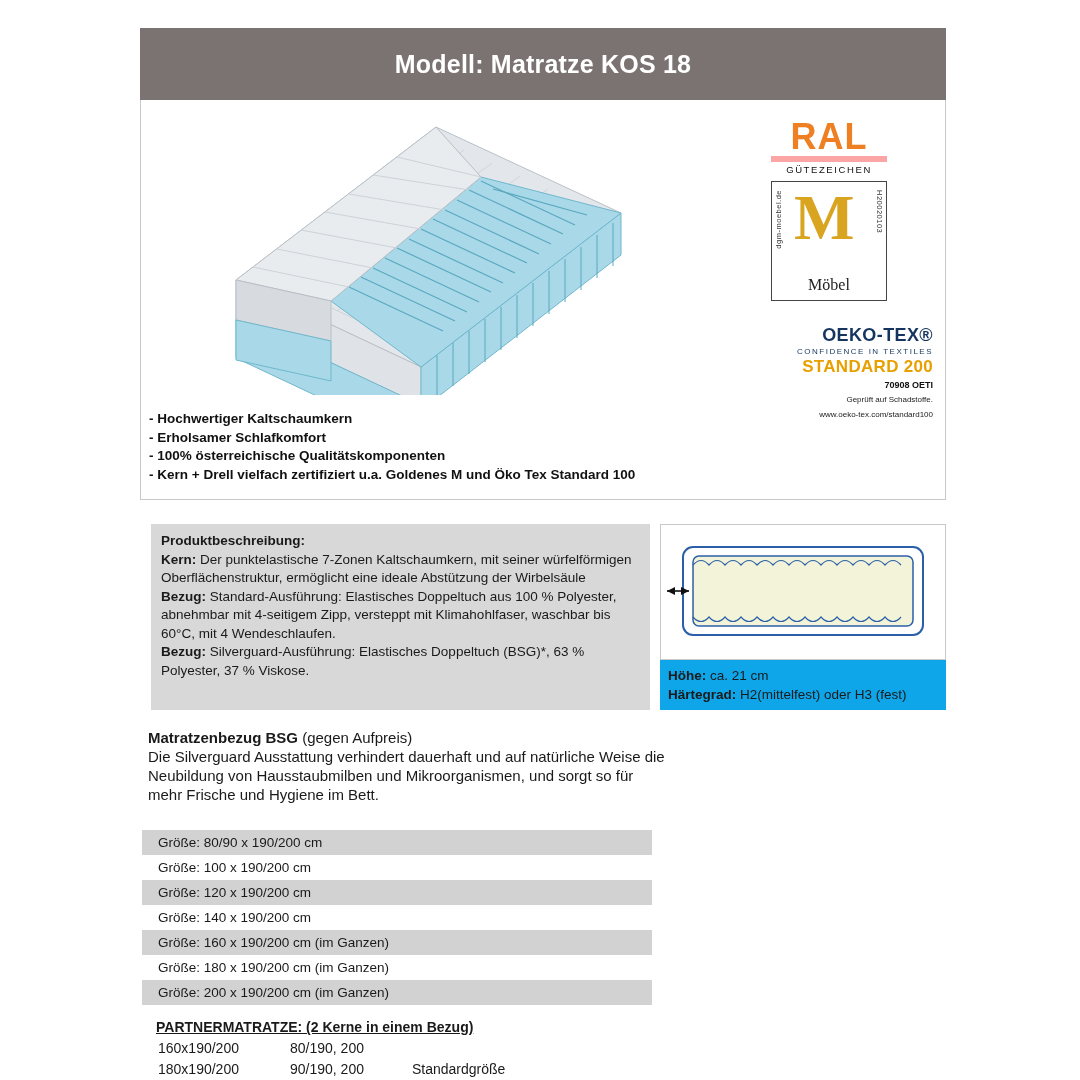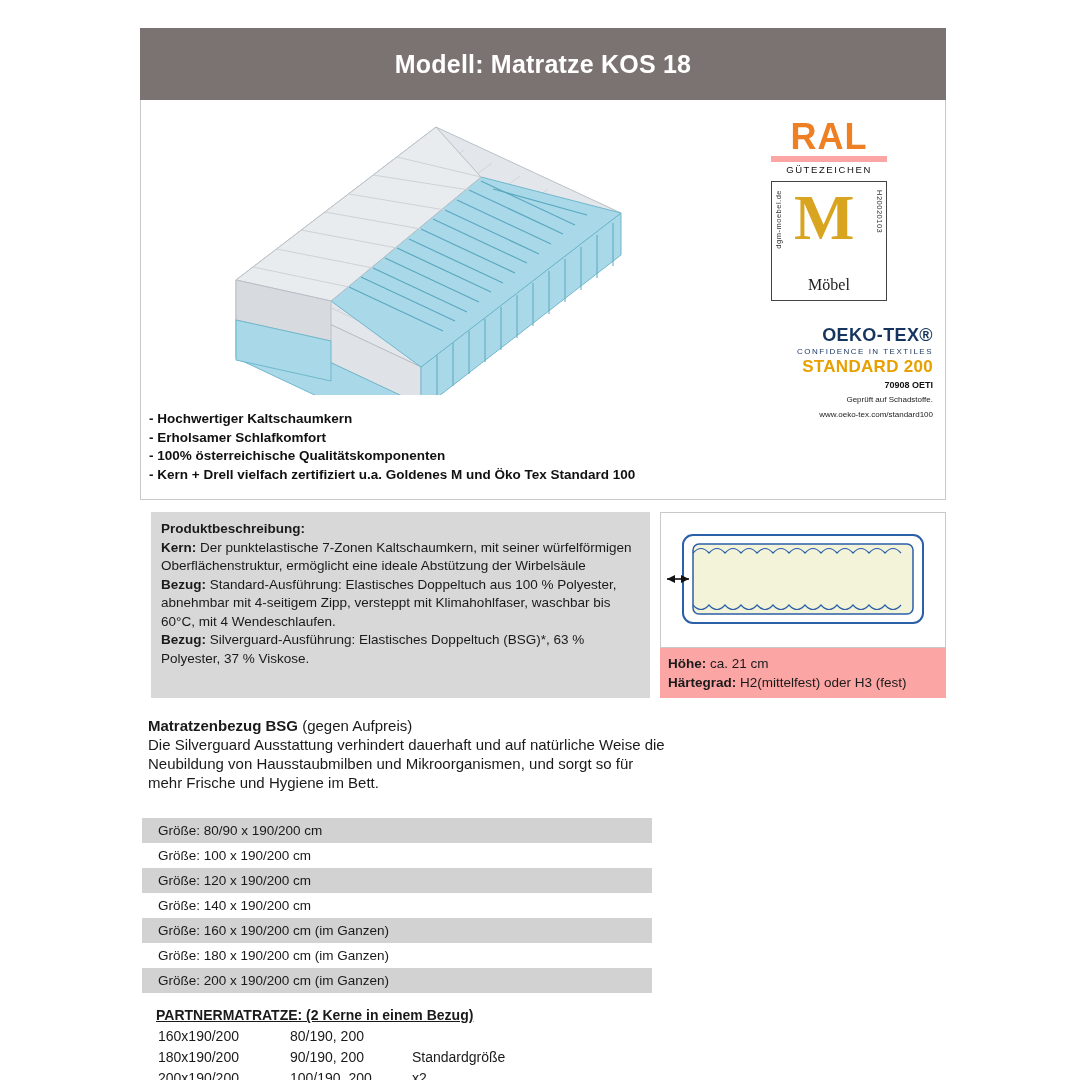--- a/index.html
+++ b/index.html
@@ -167,21 +167,21 @@
   }
   .oeko-5 {
     font-size: 8px;
     color: #222;
     margin-top: 4px;
     line-height: 11px;
   }
   
   .desc-row {
     display: flex;
-    margin-top: 12px;
+    margin-top: 24px;
     gap: 10px;
     padding-left: 11px;
   }
   .desc-left {
     width: 510px;
     background: #d8d8d8;
     padding: 8px 10px 10px 10px;
     box-sizing: border-box;
     font-size: 13.5px;
     line-height: 18.5px;
@@ -192,21 +192,21 @@
     box-sizing: border-box;
   }
   .cross-panel {
     border: 1px solid #c9c9c9;
     height: 136px;
     background: #fff;
     position: relative;
     box-sizing: border-box;
   }
   .facts {
-    background: #fca5a5;
+    background: #0ea5e9;
     padding: 6px 8px;
     font-size: 13.5px;
     line-height: 19px;
     box-sizing: border-box;
   }
   
   .bsg {
     margin-top: 18px;
     margin-left: 8px;
     font-size: 15px;

